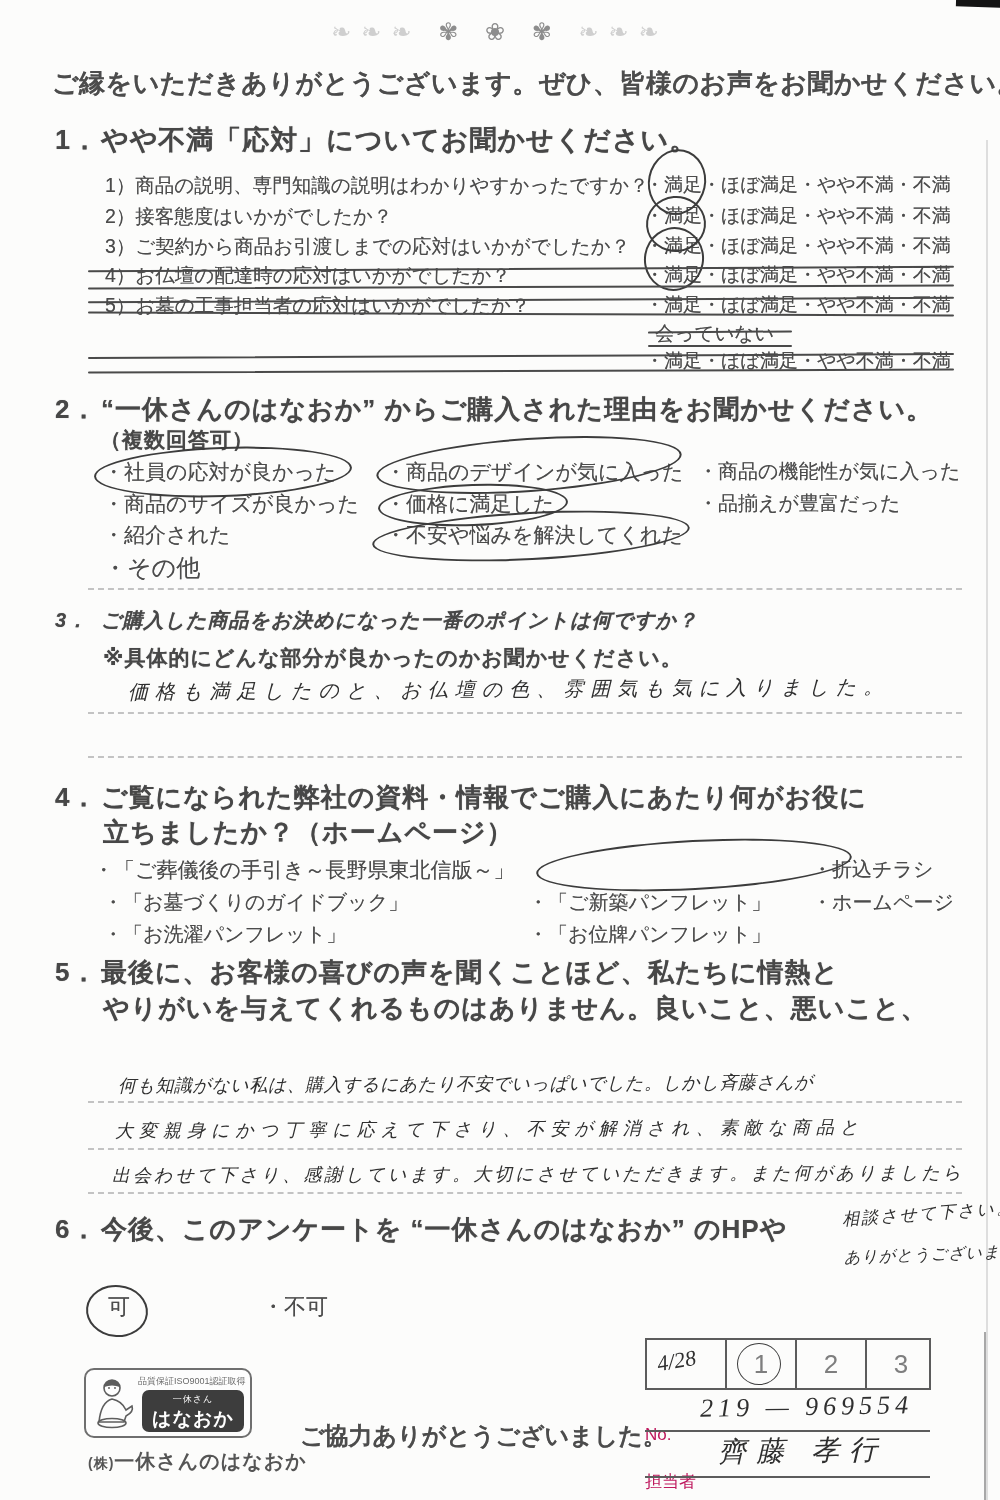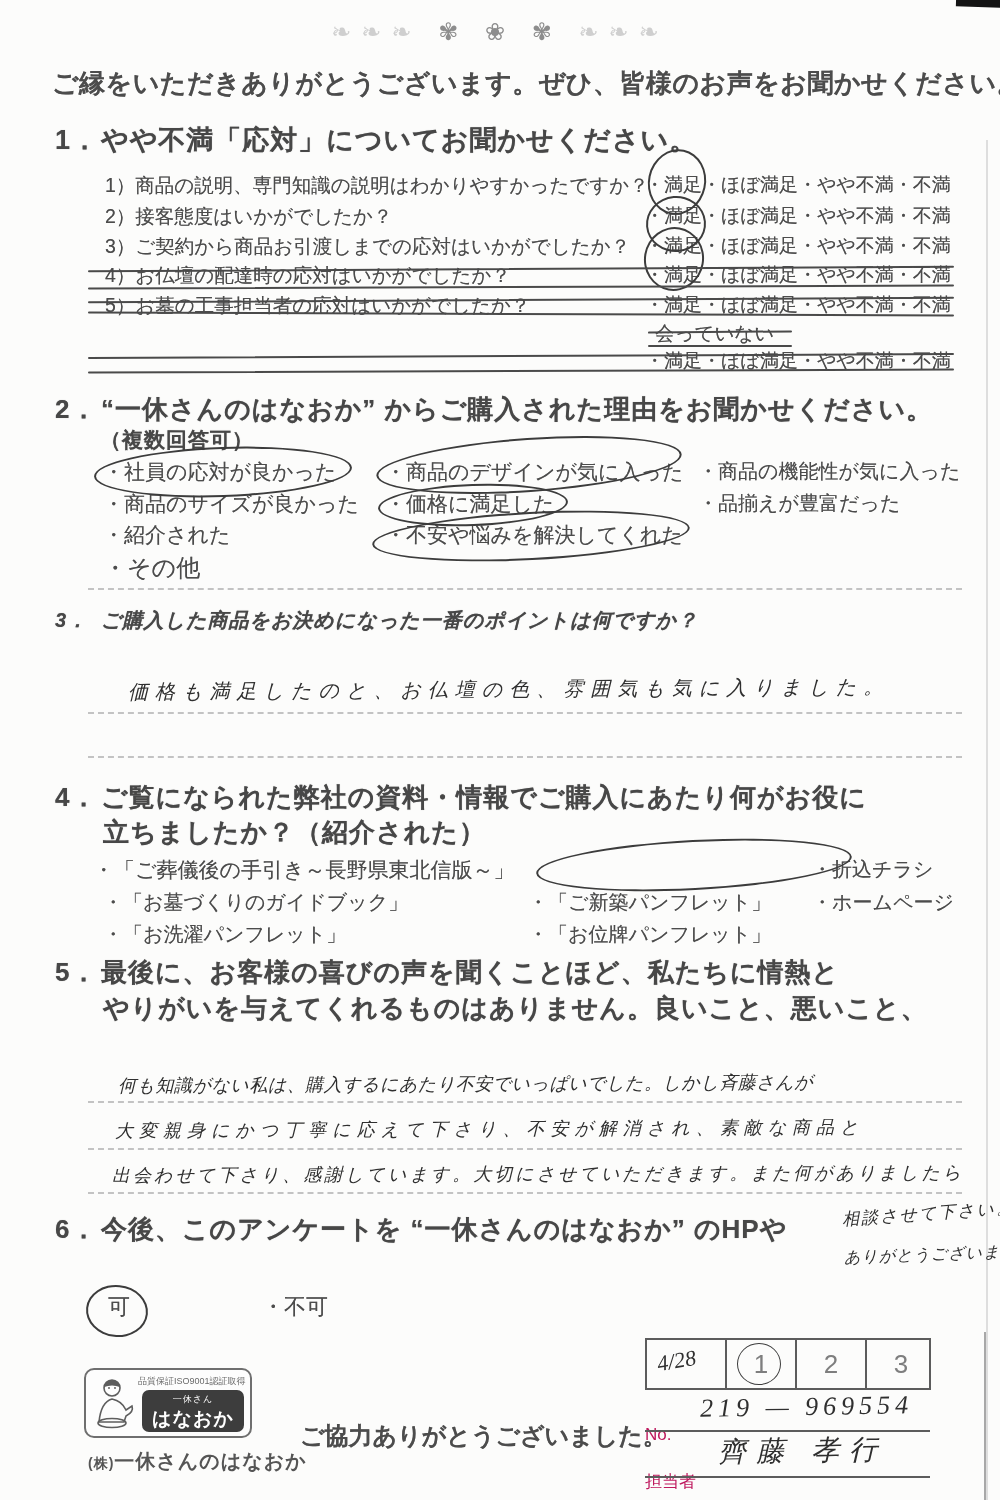--- a/index.html
+++ b/index.html
@@ -116,28 +116,29 @@
   <div class="oval" style="left:94px;top:447px;width:254px;height:46px;transform:rotate(-2deg);"></div>
   <div class="oval" style="left:376px;top:438px;width:302px;height:50px;transform:rotate(-4deg);"></div>
   <div class="oval" style="left:378px;top:484px;width:186px;height:38px;transform:rotate(-2deg);"></div>
   <div class="oval" style="left:372px;top:512px;width:314px;height:44px;transform:rotate(-3deg);"></div>
 
   <div class="dash" style="left:88px;top:588px;width:874px;"></div>
 
   <div class="abs head" style="left:55px;top:607px;font-size:20px;font-style:italic;">
     <span class="qnum">3．</span><span>ご購入した商品をお決めになった一番のポイントは何ですか？</span>
   </div>
+  <div class="abs head" style="left:103px;top:644px;font-size:21px;">※具体的にどんな部分が良かったのかお聞かせください。</div>
   <div class="abs hw" style="left:128px;top:676px;font-size:20px;letter-spacing:7px;transform:rotate(-0.4deg);">価格も満足したのと、お仏壇の色、雰囲気も気に入りました。</div>
   <div class="dash" style="left:88px;top:712px;width:874px;"></div>
   <div class="dash" style="left:88px;top:756px;width:874px;"></div>
 
   <div class="abs head" style="left:55px;top:780px;font-size:26px;">
     <span class="qnum">4．</span><span>ご覧になられた弊社の資料・情報でご購入にあたり何がお役に</span>
   </div>
-  <div class="abs head" style="left:103px;top:815px;font-size:26px;">立ちましたか？（紹介された）</div>
+  <div class="abs head" style="left:103px;top:815px;font-size:26px;">立ちましたか？（ホームページ）</div>
 
   <div class="abs print" style="left:93px;top:856px;font-size:21px;"><span>・</span><span>「ご葬儀後の手引き～長野県東北信版～」</span></div>
   <div class="abs print" style="left:103px;top:889px;font-size:20px;"><span>・</span><span>「お墓づくりのガイドブック」</span></div>
   <div class="abs print" style="left:103px;top:921px;font-size:20px;"><span>・</span><span>「お洗濯パンフレット」</span></div>
 
   <div class="abs print" style="left:528px;top:889px;font-size:20px;"><span>・</span><span>「ご新築パンフレット」</span></div>
   <div class="abs print" style="left:528px;top:921px;font-size:20px;"><span>・</span><span>「お位牌パンフレット」</span></div>
 
   <div class="abs print" style="left:812px;top:856px;font-size:20px;"><span>・</span><span>折込チラシ</span></div>
   <div class="abs print" style="left:812px;top:889px;font-size:20px;"><span>・</span><span>ホームページ</span></div>

